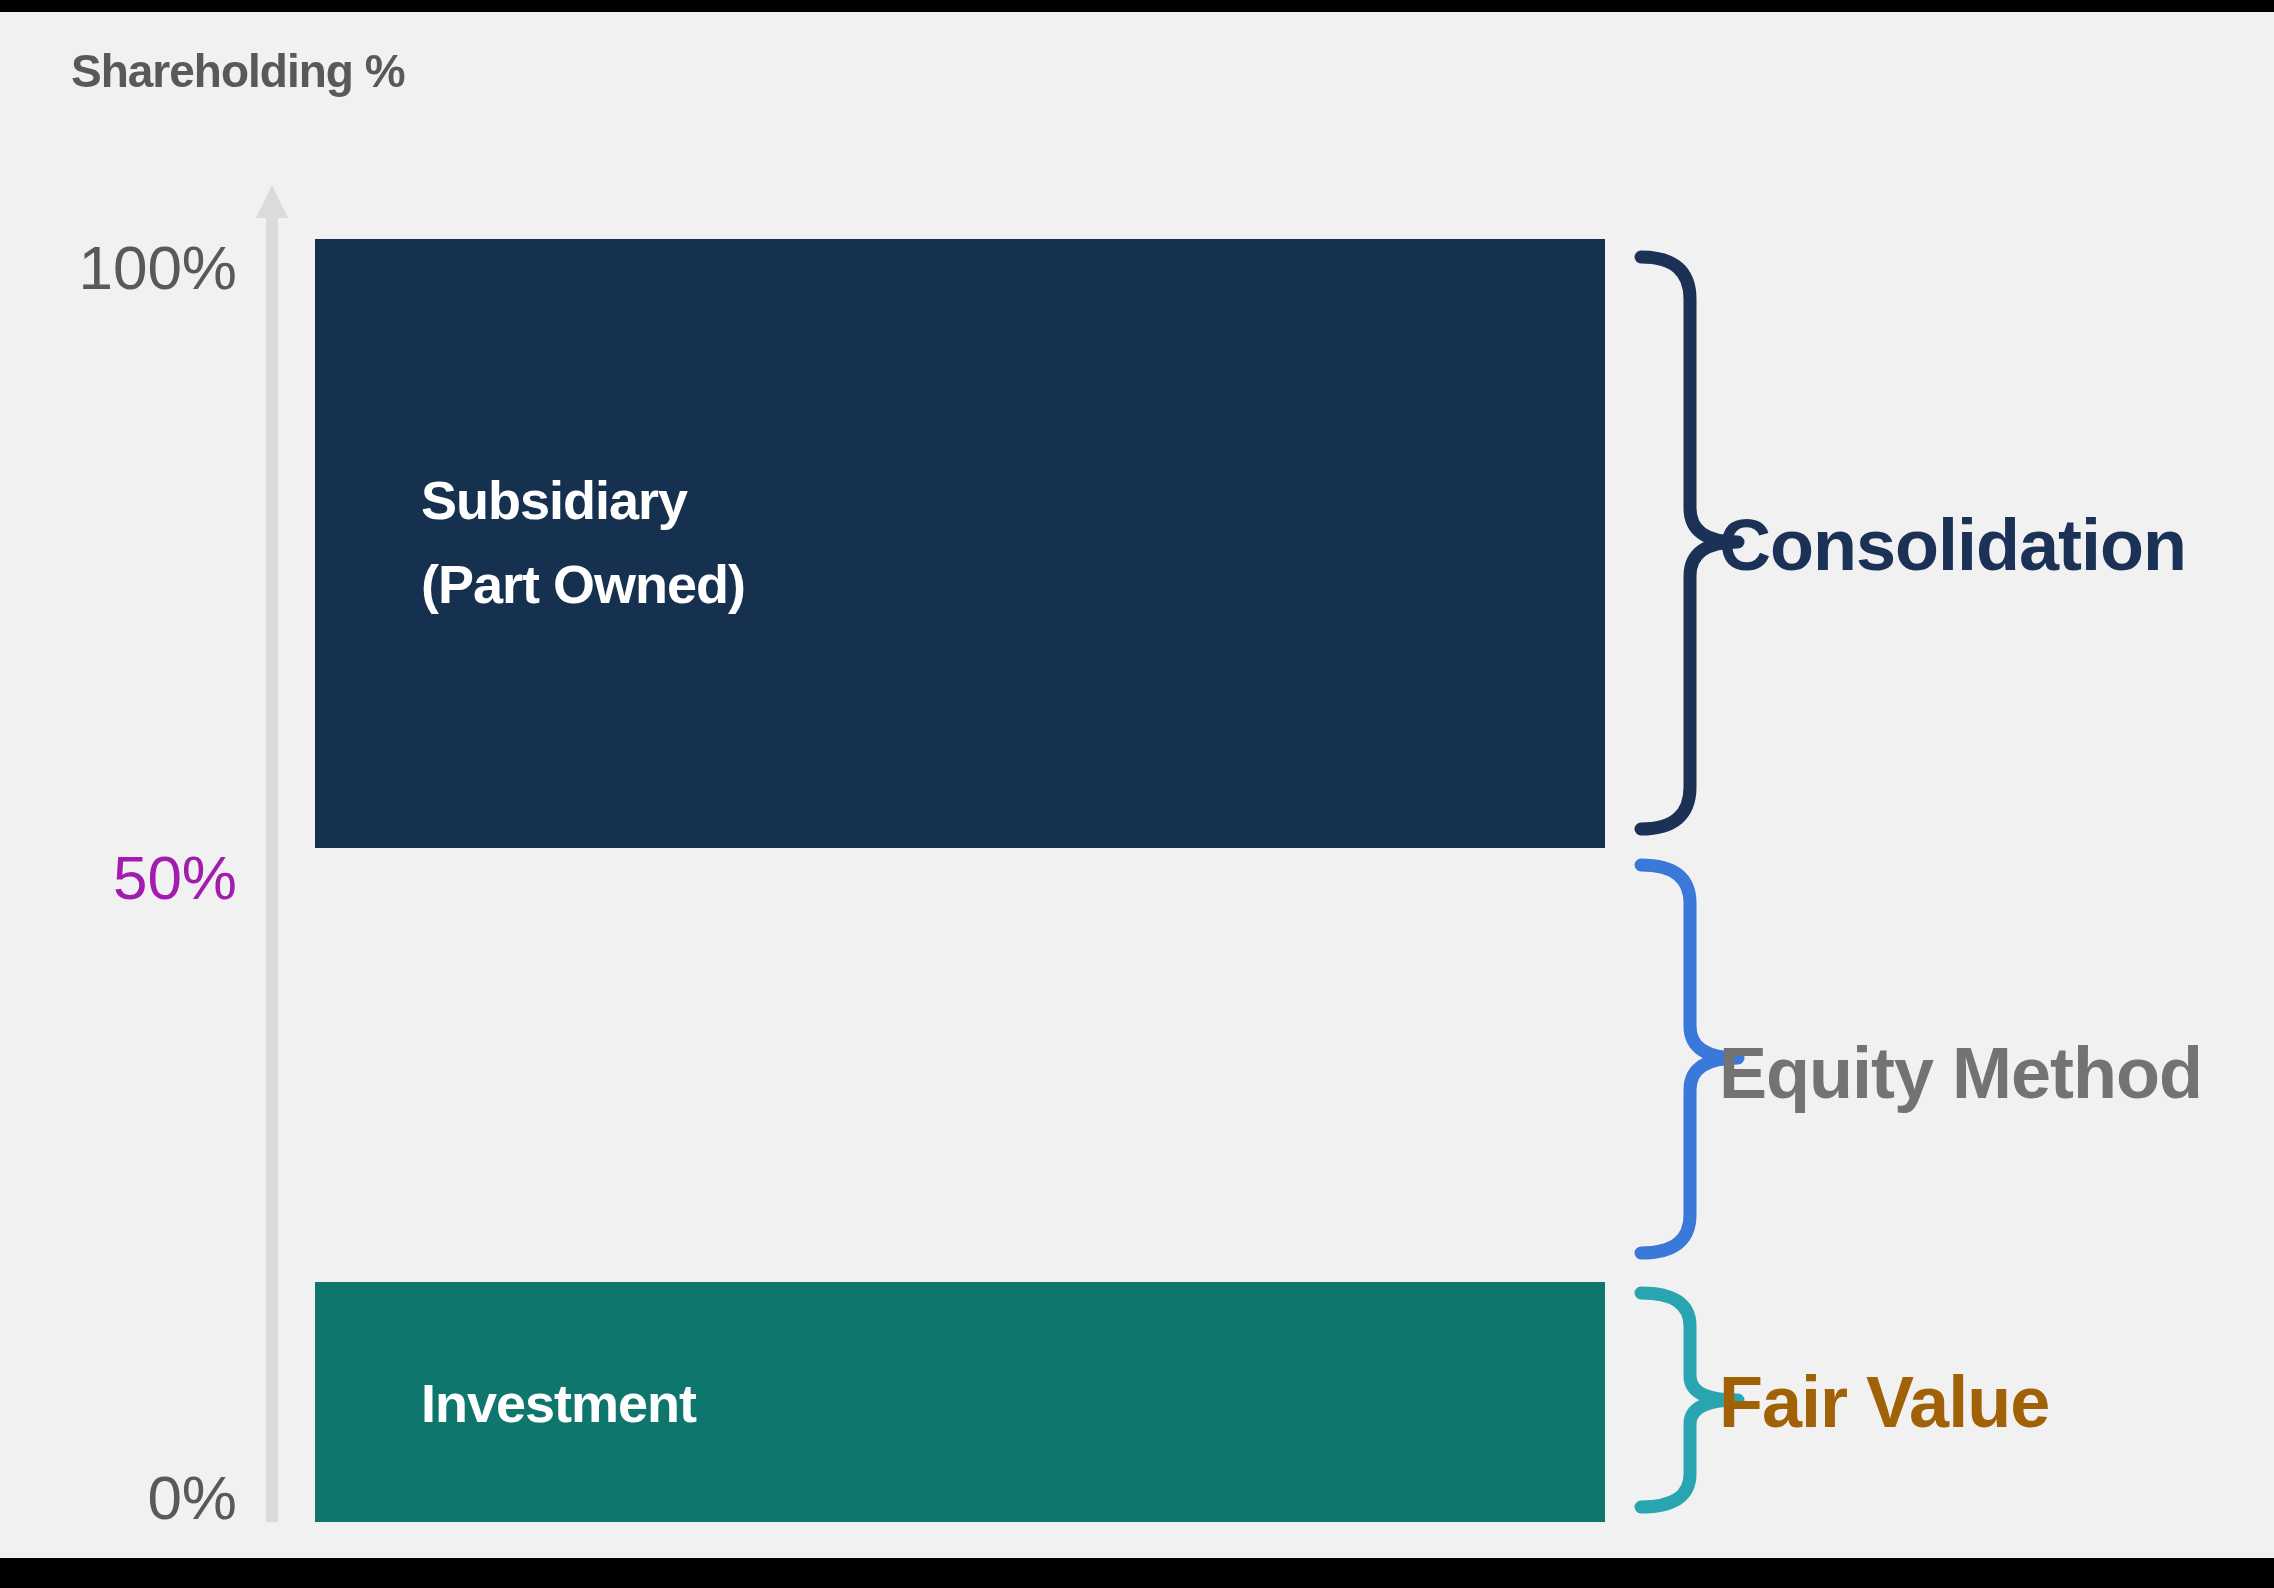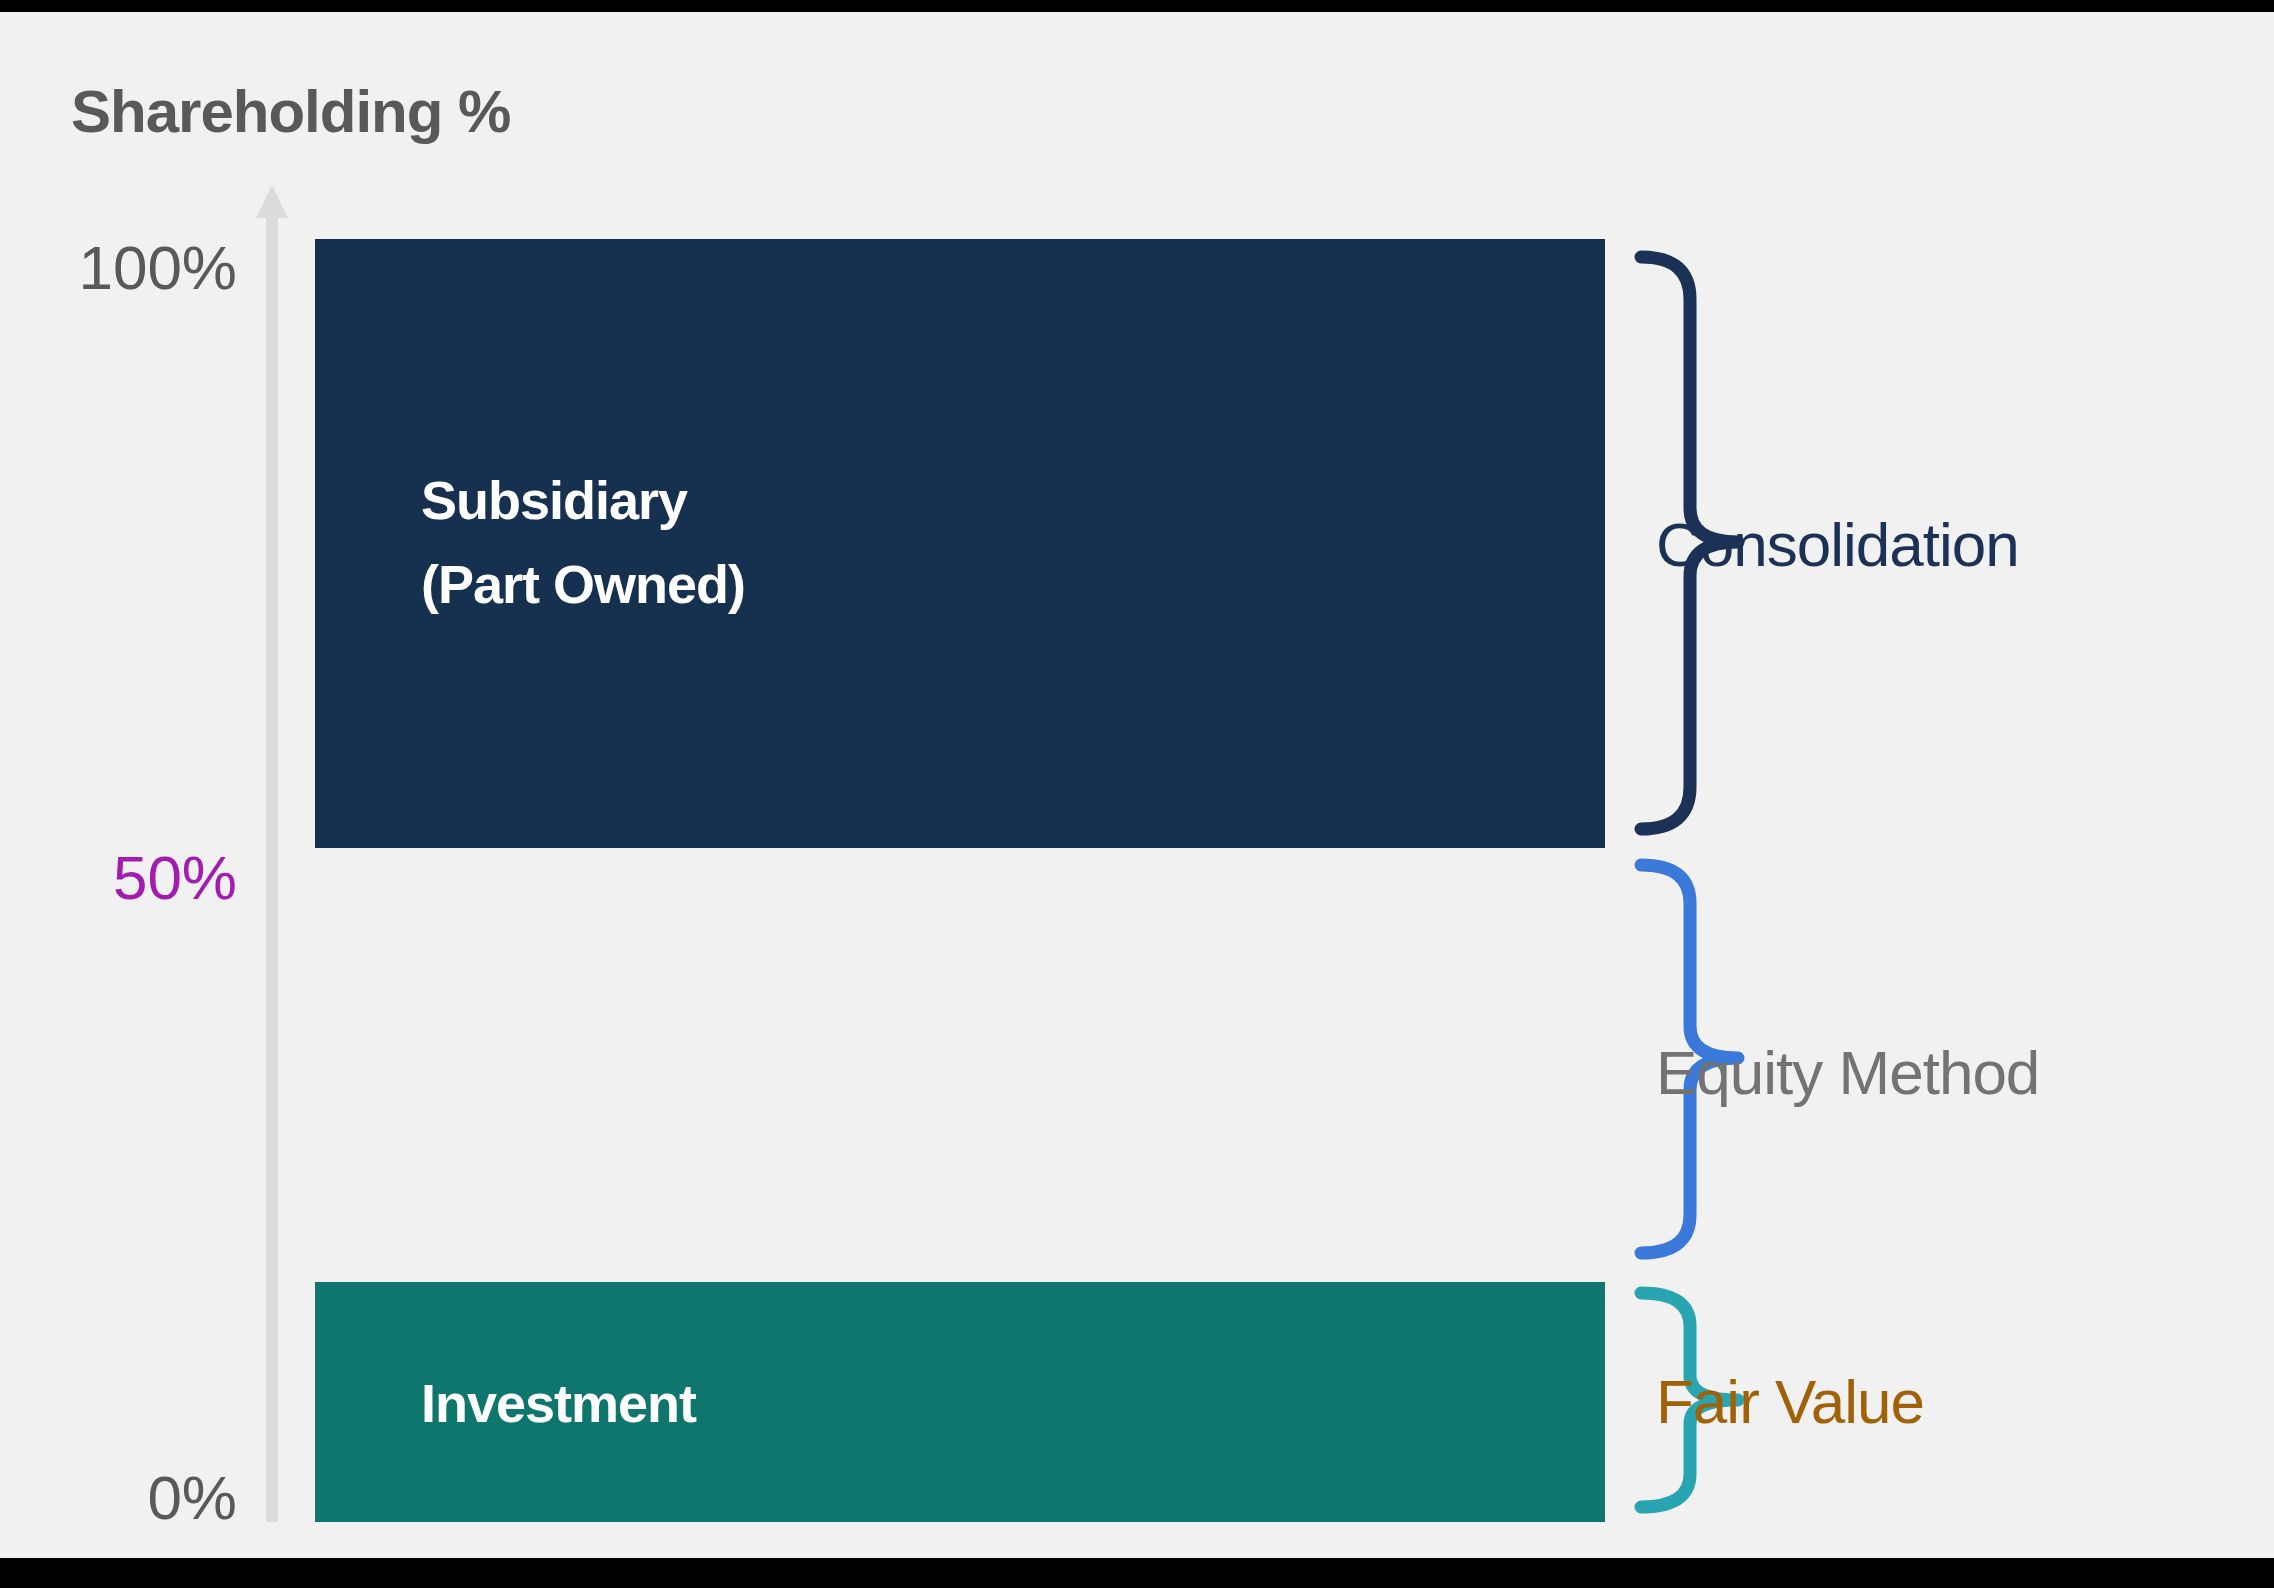--- a/index.html
+++ b/index.html
@@ -12,22 +12,22 @@
     font-family: "Liberation Sans", sans-serif;
   }
   .frame-bar {
     position: absolute; left: 0; width: 2274px; background: #000;
   }
   .frame-bar.top { top: 0; height: 12px; }
   .frame-bar.bottom { top: 1558px; height: 30px; }
 
   .chart-title {
     position: absolute; left: 71px; top: 28px;
-    font-size: 60px; line-height: 86px; font-weight: 700;
-    letter-spacing: -1px; color: #58595B; white-space: nowrap; margin-top: 41px;
+    font-size: 46px; line-height: 86px; font-weight: 700;
+    letter-spacing: -1px; color: #58595B; white-space: nowrap;
   }
 
   .tick {
     position: absolute; left: 40px; width: 197px; height: 80px;
     line-height: 80px; text-align: right;
     font-size: 62px; font-weight: 400; color: #58595B; white-space: nowrap;
   }
   .tick-100 { top: 228px; }
   .tick-50  { top: 838px; }
   .tick-20  { top: 1267px; }
@@ -49,22 +49,22 @@
   .band-associate  .band-label { top: 148px; }  
   .band-investment .band-label { top: 79px; }   
 
   .brace { position: absolute; left: 1632px; }
   .brace path { fill: none; stroke-width: 13px; stroke-linecap: round; stroke-linejoin: round; }
   .brace-consolidation { top: 250px; }
   .brace-equity { top: 858px; }
   .brace-fairvalue { top: 1286px; }
 
   .method-label {
-    position: absolute; left: 1656px; height: 80px; line-height: 80px;
-    font-size: 62px; font-weight: 400; letter-spacing: -1px; white-space: nowrap;
+    position: absolute; left: 1719px; height: 80px; line-height: 80px;
+    font-size: 72px; font-weight: 700; letter-spacing: -1px; white-space: nowrap;
   }
   .method-consolidation { top: 505px; }
   .method-equity { top: 1033px; }
   .method-fairvalue { top: 1362px; }
 </style>
 </head>
 <body>
 
 <div class="slide">
 

